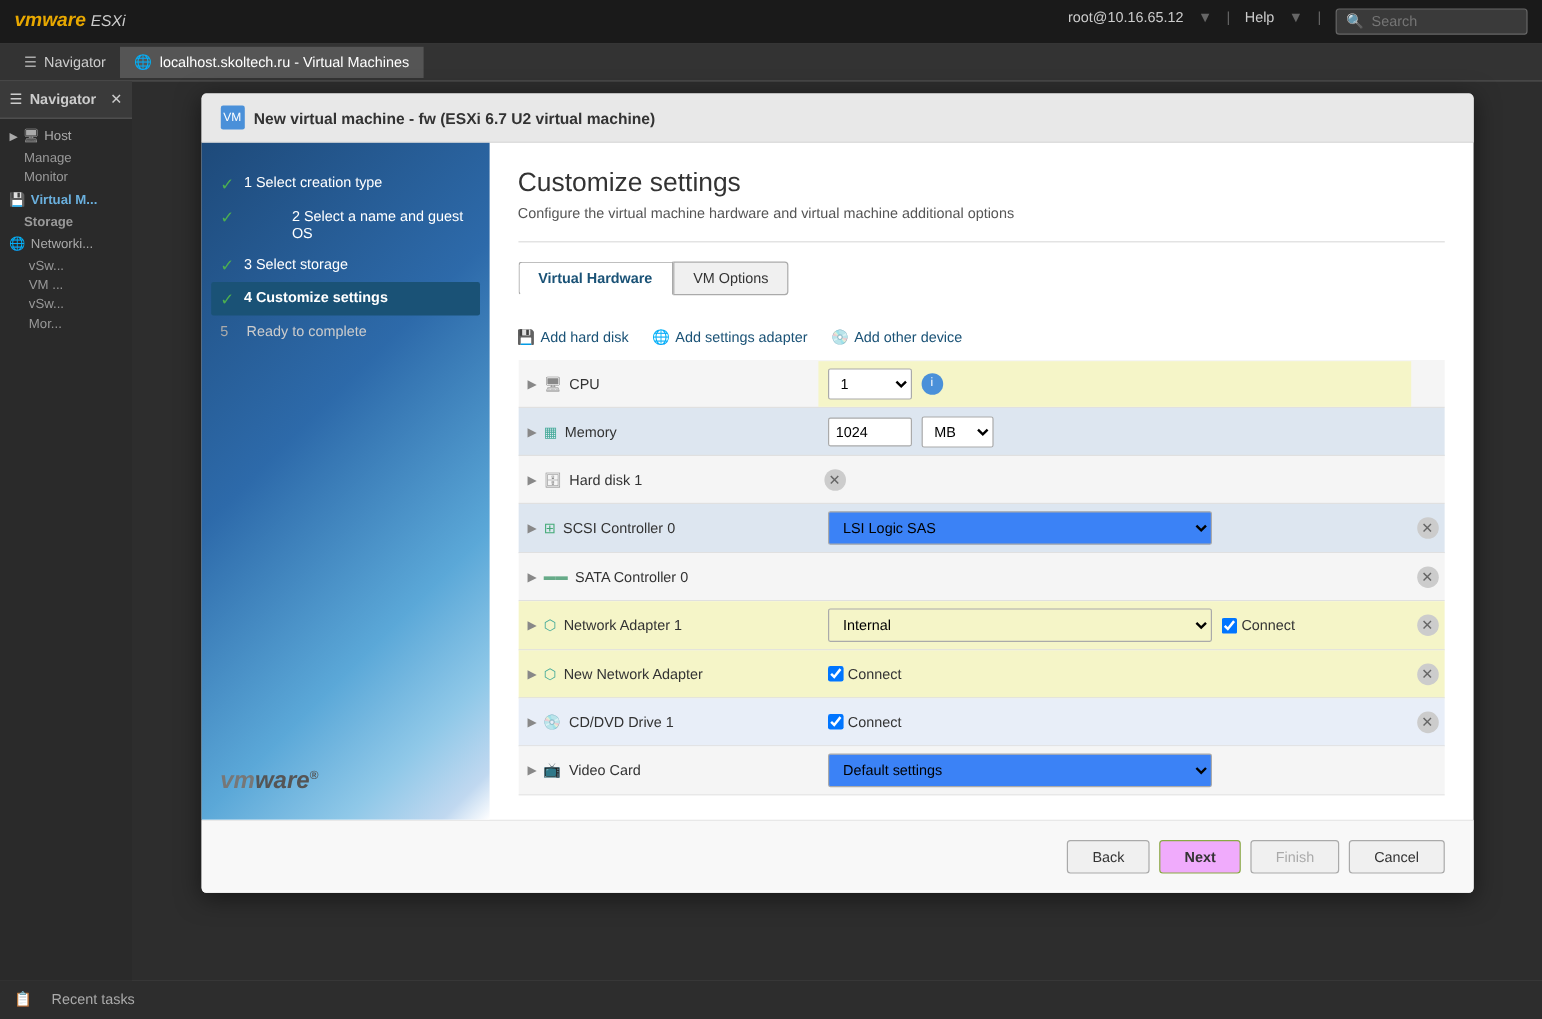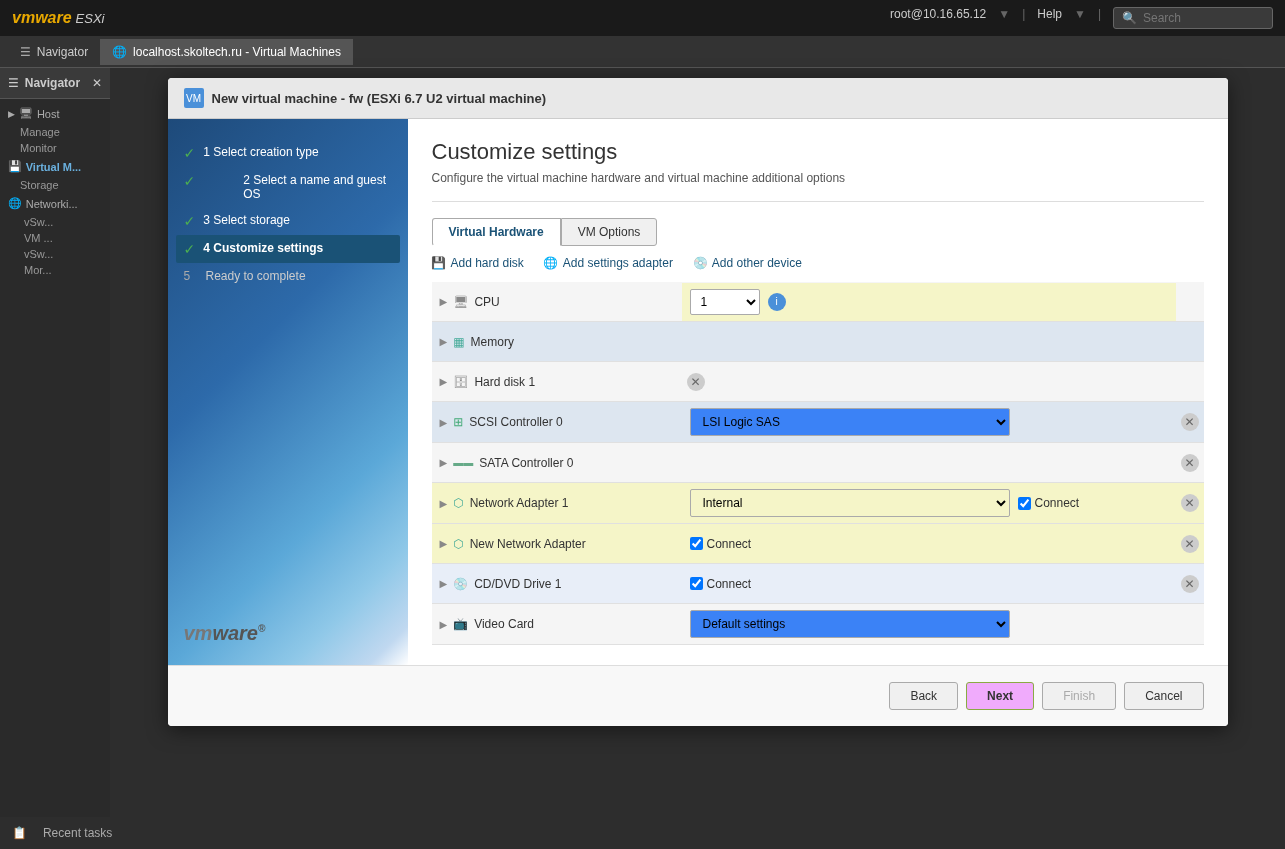--- a/index.html
+++ b/index.html
@@ -43,21 +43,21 @@
     .wizard-step .check { color: #4caf50; font-size: 14px; }
     .vmware-bottom { position: absolute; bottom: 20px; left: 16px; }
 
     
     .main-content { flex: 1; padding: 20px 24px; overflow: hidden; }
     .page-title { font-size: 22px; color: #333; margin-bottom: 6px; }
     .page-subtitle { font-size: 12px; color: #555; margin-bottom: 16px; }
     .divider { border: none; border-top: 1px solid #ddd; margin-bottom: 16px; }
 
     
-    .tab-bar { display: flex; gap: 0; margin-bottom: 10px; align-items: center; }
+    .tab-bar { display: flex; gap: 0; margin-bottom: 28px; align-items: center; }
     .tab { padding: 6px 16px; border: 1px solid #aaa; background: #f0f0f0; color: #333; font-size: 12px; cursor: pointer; }
     .tab.active { background: white; border-bottom: 1px solid white; color: #1a5276; font-weight: bold; }
     .tab:first-child { border-radius: 3px 0 0 3px; }
     .tab:last-child { border-radius: 0 3px 3px 0; }
 
     
     .add-devices-bar { display: flex; align-items: center; gap: 20px; margin-bottom: 12px; font-size: 12px; color: #1a5276; }
     .add-device-link { display: flex; align-items: center; gap: 4px; cursor: pointer; color: #1a5276; text-decoration: none; }
 
     .hw-row-tr { display: flex; align-items: center; border-bottom: 1px solid #e0e0e0; min-height: 40px; }
@@ -146,21 +146,21 @@
         <span style="font-size:9px;">▶</span>
         <span>🖥</span>
         <span>Host</span>
       </div>
       <div style="padding:2px 20px;color:#999;font-size:11px;">Manage</div>
       <div style="padding:2px 20px;color:#999;font-size:11px;">Monitor</div>
       <div style="padding:4px 8px;color:#6ab0de;font-size:11px;font-weight:bold;display:flex;align-items:center;gap:4px;">
         <span>💾</span>
         <span>Virtual M...</span>
       </div>
-      <div style="padding:2px 20px;color:#999;font-size:11px;">Storage</div>
+      <div style="padding:2px 20px;color:#999;font-size:11px;font-weight:bold;">Storage</div>
       <div style="padding:4px 8px;color:#aaa;font-size:11px;display:flex;align-items:center;gap:4px;">
         <span>🌐</span>
         <span>Networki...</span>
       </div>
       <div style="padding:2px 24px;color:#999;font-size:11px;">vSw...</div>
       <div style="padding:2px 24px;color:#999;font-size:11px;">VM ...</div>
       <div style="padding:2px 24px;color:#999;font-size:11px;">vSw...</div>
       <div style="padding:2px 24px;color:#999;font-size:11px;">Mor...</div>
     </div>
   </div>
@@ -252,20 +252,26 @@
                 </div>
                 <div class="action-cell"></div>
               </div>
 
               <div class="hw-row-tr even">
                 <div class="name-cell">
                   <span class="expand-arrow">▶</span>
                   <span style="color:#4a9;">▦</span>
                   <span>Memory</span>
                 </div>
+                <div class="value-cell">
+                  <input type="text" class="num-input" value="1024" style="">
+                  <select class="unit-select">
+                    <option>MB</option><option>GB</option>
+                  </select>
+                </div>
                 <div class="action-cell"></div>
               </div>
 
               <div class="hw-row-tr odd">
                 <div class="name-cell">
                   <span class="expand-arrow">▶</span>
                   <span style="color:#888;">🗄</span>
                   <span>Hard disk 1</span>
                 </div>
                 <div class="action-cell">

